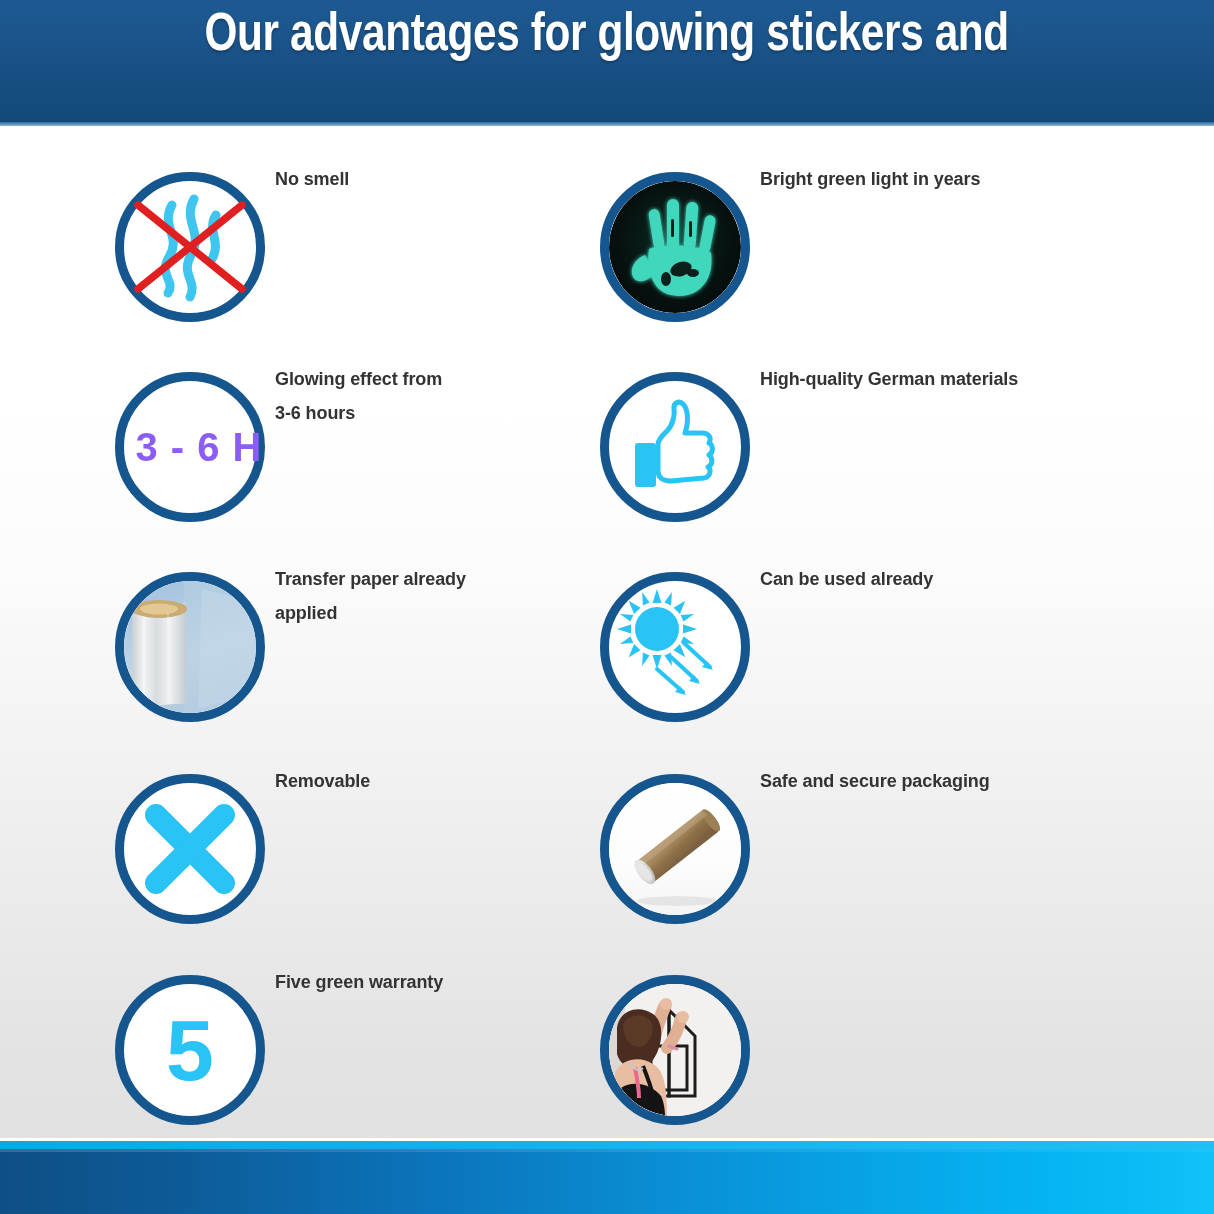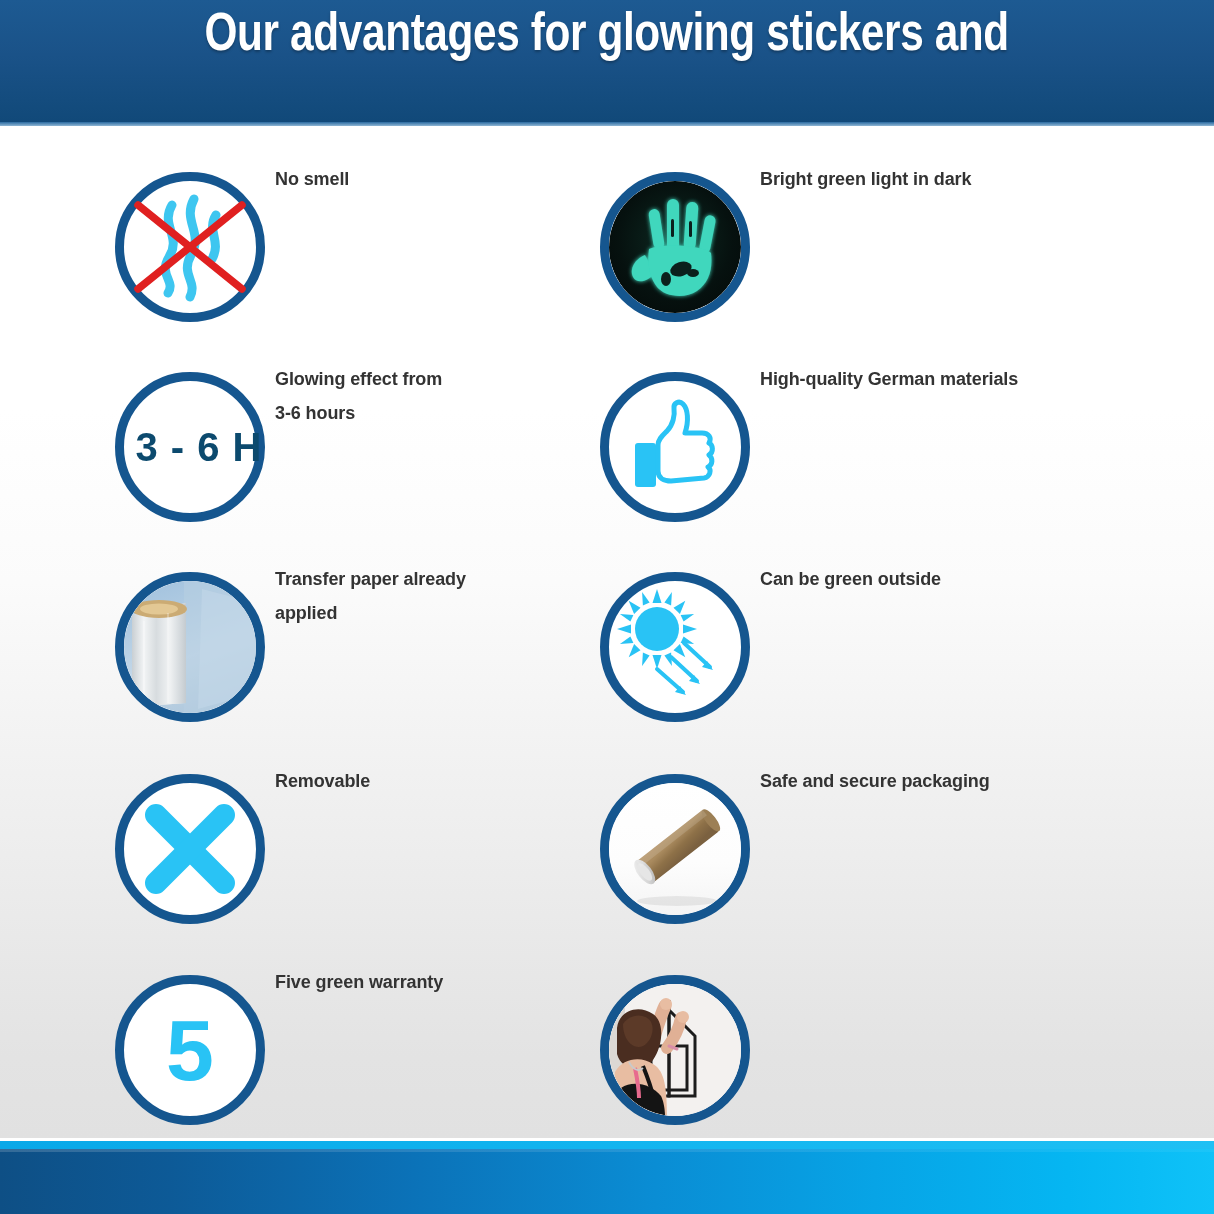--- a/index.html
+++ b/index.html
@@ -67,21 +67,21 @@
     letter-spacing:-0.1px;
   }
 
   
   .smoke{position:absolute;left:0;top:0;width:100%;height:100%;}
 
   
   .hours-text{
     position:absolute;left:-13px;top:50%;width:176px;
     transform:translateY(-50%);
-    text-align:center;color:#0c4a6e;
+    text-align:center;color:#8b5cf6;
     font-size:40px;font-weight:700;letter-spacing:1px;
     font-family:"Liberation Sans","DejaVu Sans",sans-serif;
   }
 
   
   .five-text{
     position:absolute;left:0;top:50%;width:100%;
     transform:translateY(-50%);
     text-align:center;color:#29c3f5;
     font-size:86px;font-weight:700;line-height:86px;
@@ -185,21 +185,21 @@
               <g fill="#07110f" opacity="0.92">
                 <ellipse cx="72" cy="88" rx="11" ry="7" transform="rotate(-18 72 88)"></ellipse>
                 <ellipse cx="84" cy="92" rx="6" ry="4"></ellipse>
                 <ellipse cx="57" cy="98" rx="5" ry="7"></ellipse>
                 <rect x="62" y="38" width="3" height="18" rx="1.5"></rect>
                 <rect x="80" y="40" width="3" height="16" rx="1.5"></rect>
               </g>
             </svg>
           </div>
         </div>
-        <div class="label">Bright green light in dark</div>
+        <div class="label">Bright green light in years</div>
       </div>
 
       <div class="cell col-l row-1">
         <div class="badge nooverflow">
           <div class="hours-text">3 - 6 H</div>
         </div>
         <div class="label" style="white-space:pre-line">Glowing effect from
 3-6 hours</div>
       </div>
 
@@ -295,21 +295,21 @@
             <g stroke="#29c3f5" stroke-width="4" stroke-linecap="round" fill="none">
               <line x1="75" y1="62" x2="101" y2="86"></line>
               <polygon points="104,89 93,86 98,80" fill="#29c3f5" stroke="none"></polygon>
               <line x1="62" y1="76" x2="88" y2="100"></line>
               <polygon points="91,103 80,100 85,94" fill="#29c3f5" stroke="none"></polygon>
               <line x1="48" y1="88" x2="74" y2="111"></line>
               <polygon points="77,114 66,111 71,105" fill="#29c3f5" stroke="none"></polygon>
             </g>
           </svg>
         </div>
-        <div class="label">Can be green outside</div>
+        <div class="label">Can be used already</div>
       </div>
 
       <div class="cell col-r row-3">
         <div class="badge">
           <div class="badge-inner">
             <div class="tube-bg"></div>
             <svg viewBox="0 0 132 132" style="position:absolute;left:0;top:0;width:100%;height:100%">
               <defs>
                 <linearGradient id="tubegrad" x1="0" y1="0" x2="0.35" y2="1">
                   <stop offset="0%" stop-color="#b59468"></stop>

